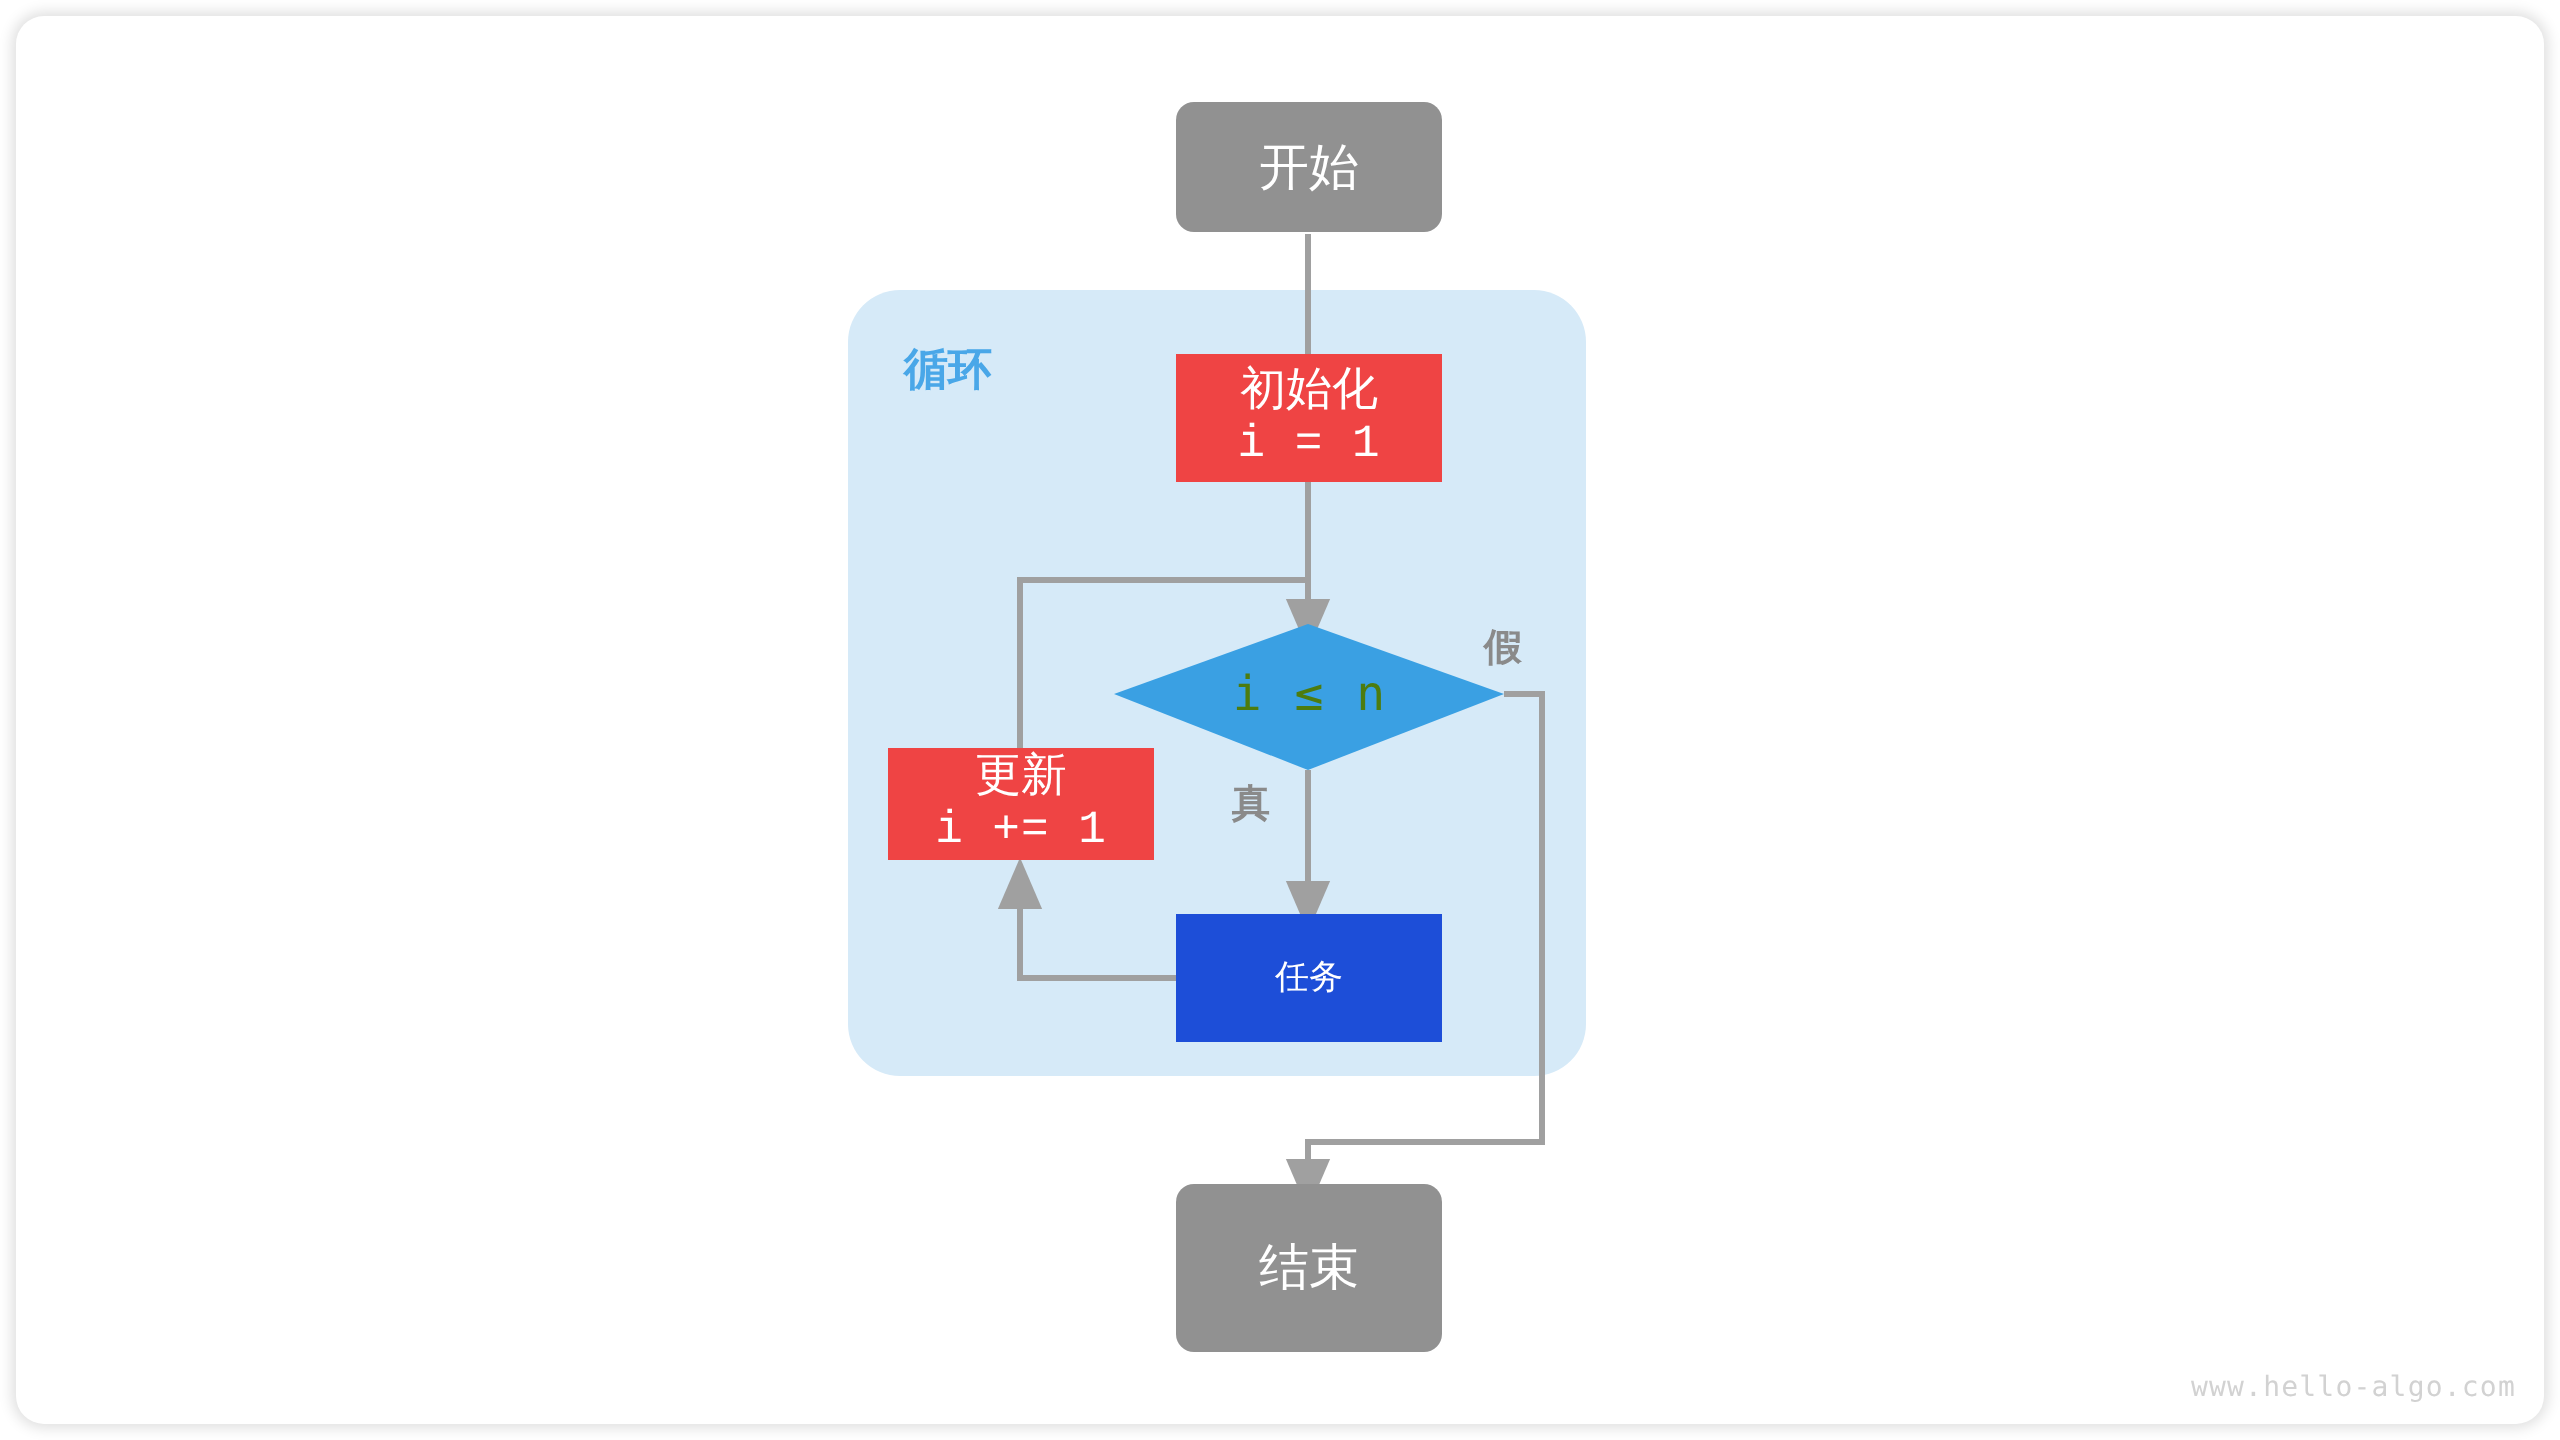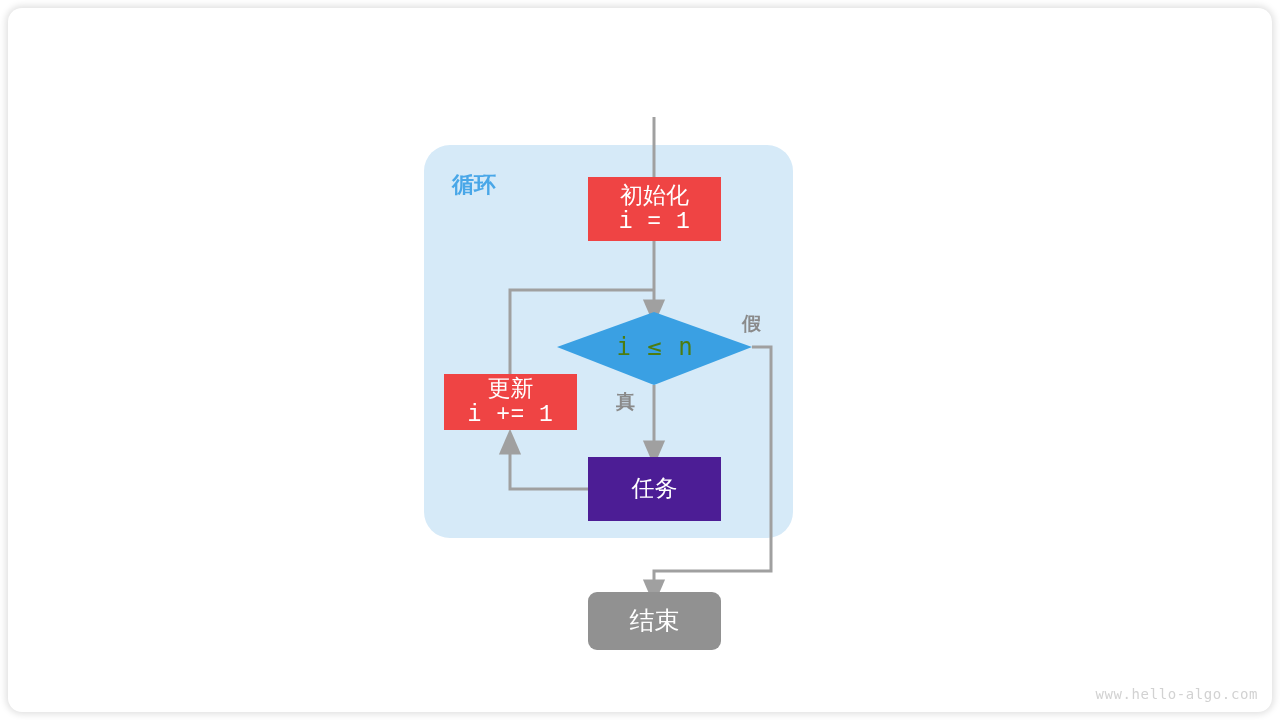--- a/index.html
+++ b/index.html
@@ -50,22 +50,22 @@
   .node-terminal {
     background: #919191;
     border-radius: 9px;
     font-size: 25px;
   }
   .node-process {
     background: #ef4444;
     font-size: 23px;
   }
   .node-task {
-    background: #4c1d95;
-    font-size: 23px;
+    background: #1d4ed8;
+    font-size: 17px;
   }
   .node .mono {
     font-family: Liberation Mono, monospace;
     font-size: 23px;
     letter-spacing: 0.5px;
   }
   .node .cjk {
     font-family: "DejaVu Sans", "Liberation Sans", sans-serif;
   }
   .diamond-label {
@@ -130,38 +130,41 @@
 
     <path d="M510,374 L510,290 L654,290" stroke="#a0a0a0" stroke-width="3" fill="none"></path>
 
     <path d="M752,347 L771,347 L771,571 L654,571 L654,592" stroke="#a0a0a0" stroke-width="3" fill="none" marker-end="url(#arrow)"></path>
 
     <polygon points="654,312 752,347 654,385 557,347" fill="#3aa0e3"></polygon>
   </svg>
 
   <div class="group-label" style="left:452px; top:170px;">循环</div>
 
+  <div class="node node-terminal" style="left:588px; top:51px; width:133px; height:65px;">
+    <span class="cjk">开始</span>
+  </div>
 
   <div class="node node-process" style="left:588px; top:177px; width:133px; height:64px;">
     <span class="cjk">初始化</span>
     <span class="mono">i = 1</span>
   </div>
 
   <div class="diamond-label" style="left:557px; top:316px; width:196px; height:62px;">i ≤ n</div>
 
   <div class="node node-process" style="left:444px; top:374px; width:133px; height:56px;">
     <span class="cjk">更新</span>
     <span class="mono">i += 1</span>
   </div>
 
   <div class="node node-task" style="left:588px; top:457px; width:133px; height:64px;">
     <span class="cjk">任务</span>
   </div>
 
-  <div class="node node-terminal" style="left:588px; top:592px; width:133px; height:58px;">
+  <div class="node node-terminal" style="left:588px; top:592px; width:133px; height:84px;">
     <span class="cjk">结束</span>
   </div>
 
   <div class="edge-label" style="left:616px; top:389px;">真</div>
   <div class="edge-label" style="left:742px; top:311px;">假</div>
 
   <div class="watermark">www.hello-algo.com</div>
 
 </div>
 

